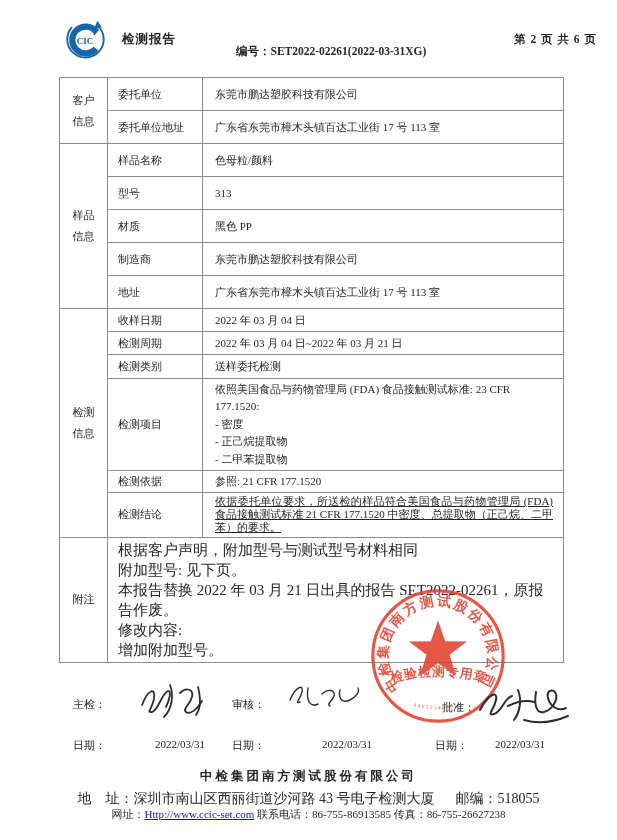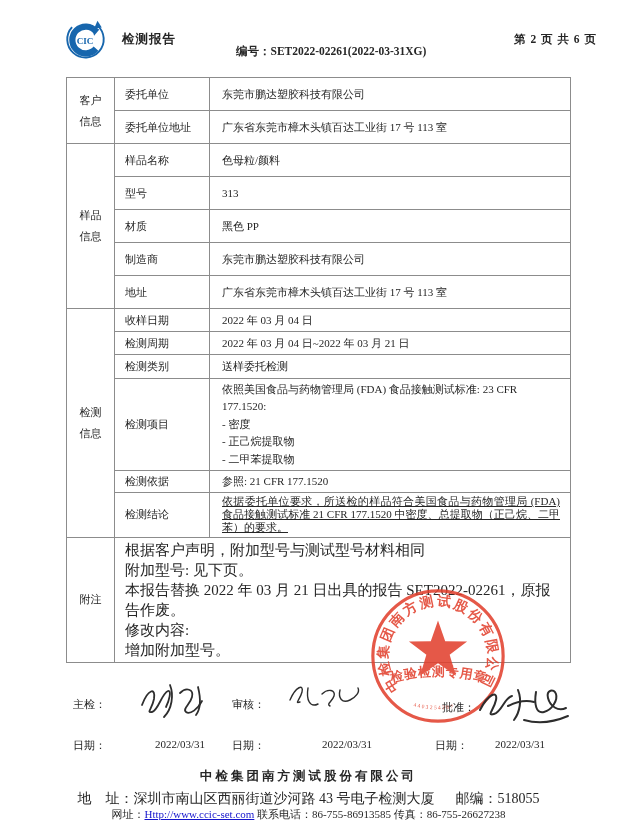--- a/index.html
+++ b/index.html
@@ -12,21 +12,21 @@
   }
   .abs { position:absolute; }
 
   
   .report-title { left:122px; top:31px; font-size:12.5px; font-weight:bold; letter-spacing:1px; }
   .report-no    { left:236px; top:44px; font-size:11.5px; font-weight:bold; }
   .page-info    { left:466px; top:32px; font-size:11.5px; font-weight:bold; letter-spacing:1px;margin-left:48px; }
 
   
   table.report {
-    position:absolute; left:66px; top:77px; width:504px;
+    position:absolute; left:59px; top:77px; width:504px;
     border-collapse:collapse; table-layout:fixed;border-radius:11px;
   }
   table.report td {
     border:1px solid #8c8c8c;
     font-size:11px;
     vertical-align:middle;
     overflow:hidden;
   }
   td.sec { text-align:center; }
   td.sec .v { display:inline-block; width:2em; line-height:1.9; text-align:center; }

